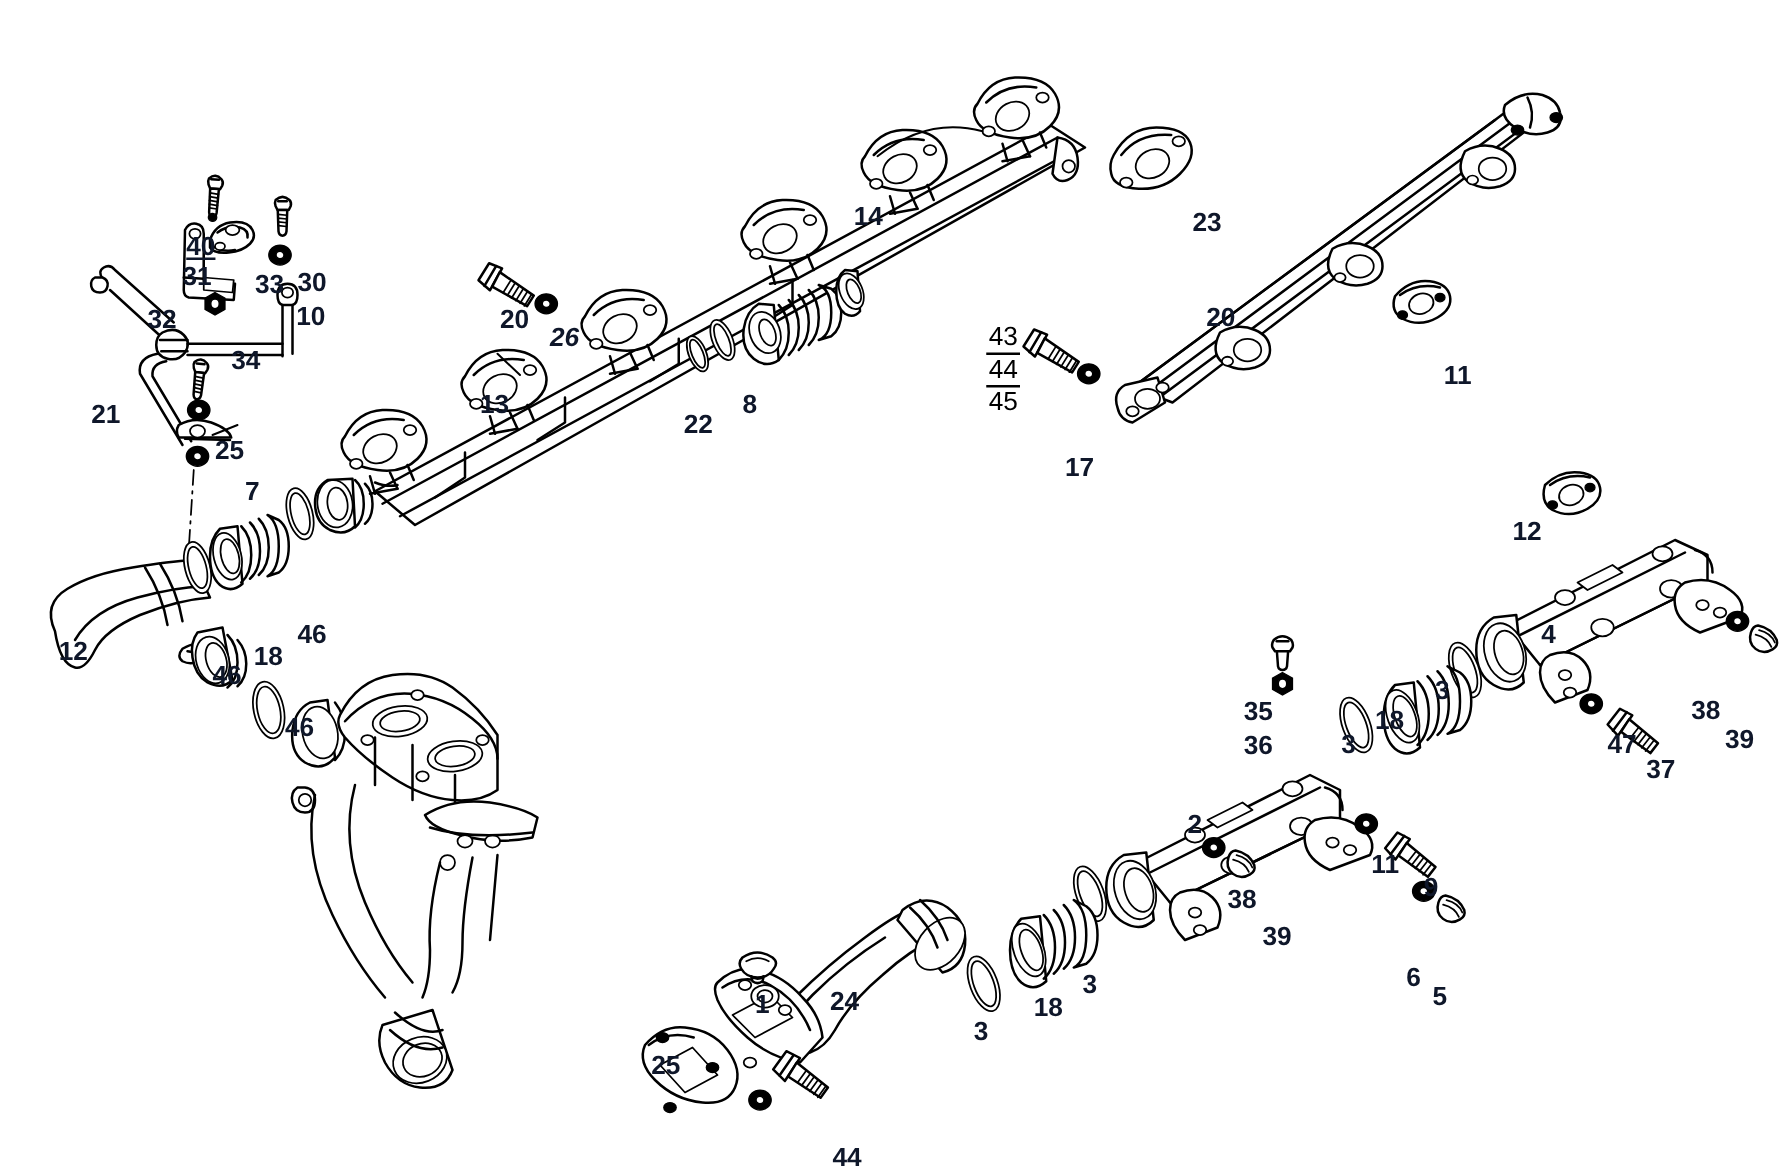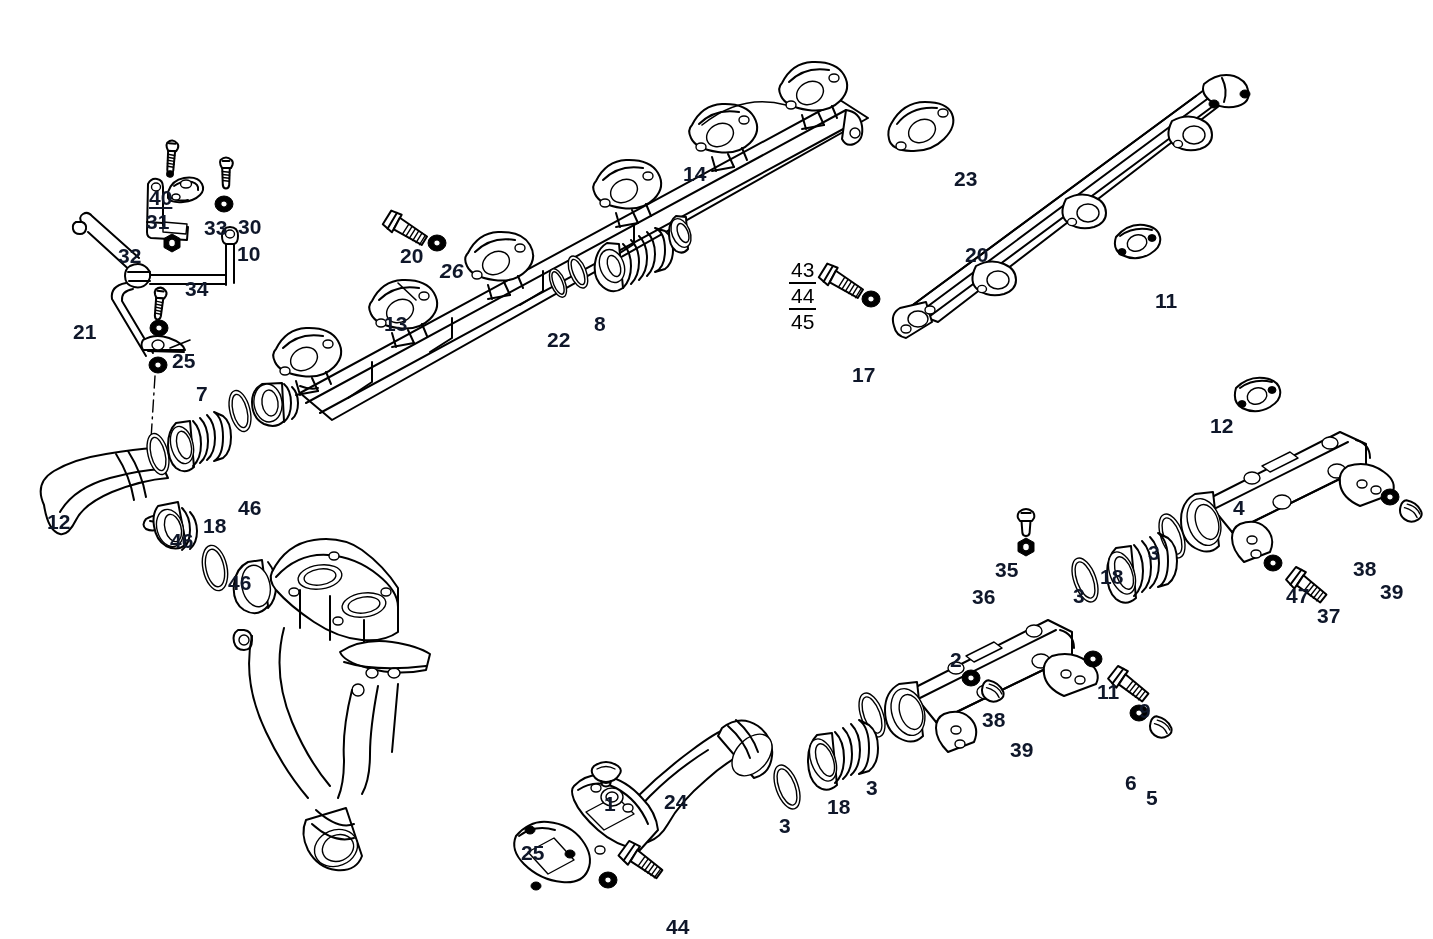--- a/index.html
+++ b/index.html
@@ -627,21 +627,21 @@
       <div class="callout" style="left: 852px; top: 317px;">17</div>
       <div class="callout" style="left: 1210px; top: 368px;">12</div>
       <div class="callout" style="left: 1233px; top: 450px;">4</div>
       <div class="callout" style="left: 47px; top: 464px;">12</div>
       <div class="callout" style="left: 170px; top: 483px;">46</div>
       <div class="callout" style="left: 238px; top: 450px;">46</div>
       <div class="callout" style="left: 203px; top: 468px;">18</div>
       <div class="callout" style="left: 228px; top: 525px;">46</div>
       <div class="callout" style="left: 1148px; top: 495px;">3</div>
       <div class="callout" style="left: 995px; top: 512px;">35</div>
-      <div class="callout" style="left: 972px; top: 539px;">36</div>
+      <div class="callout" style="left: 995px; top: 539px;">36</div>
       <div class="callout" style="left: 1100px; top: 519px;">18</div>
       <div class="callout" style="left: 1073px; top: 538px;">3</div>
       <div class="callout" style="left: 1353px; top: 511px;">38</div>
       <div class="callout" style="left: 1380px; top: 534px;">39</div>
       <div class="callout" style="left: 1286px; top: 538px;">47</div>
       <div class="callout" style="left: 1317px; top: 558px;">37</div>
       <div class="callout" style="left: 950px; top: 602px;">2</div>
       <div class="callout" style="left: 1097px; top: 634px;">11</div>
       <div class="callout" style="left: 1139px; top: 653px;">9</div>
       <div class="callout" style="left: 982px; top: 662px;">38</div>

